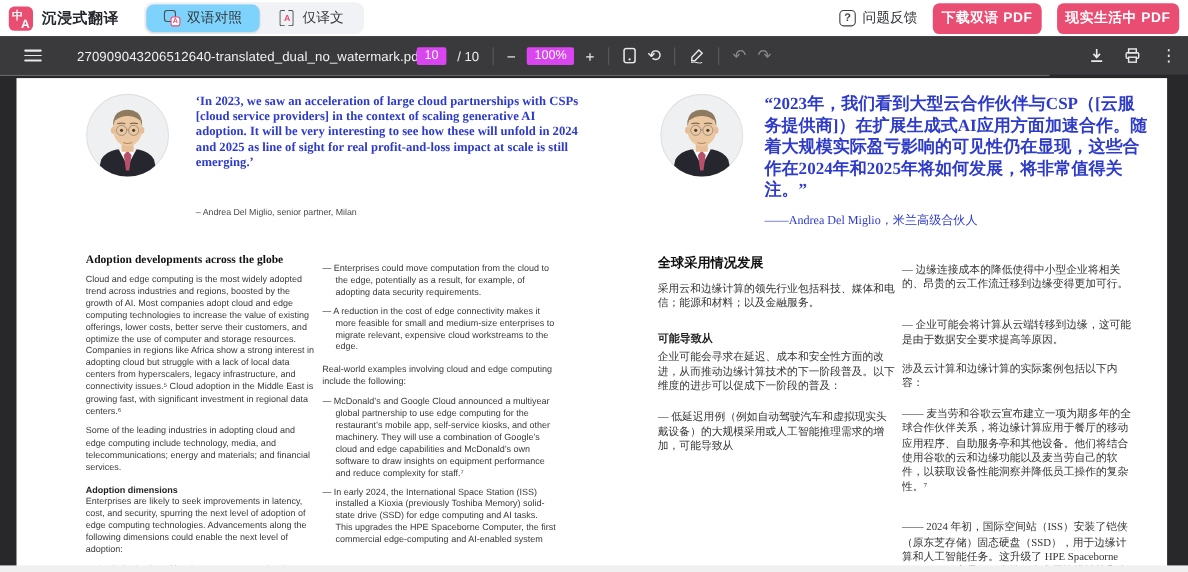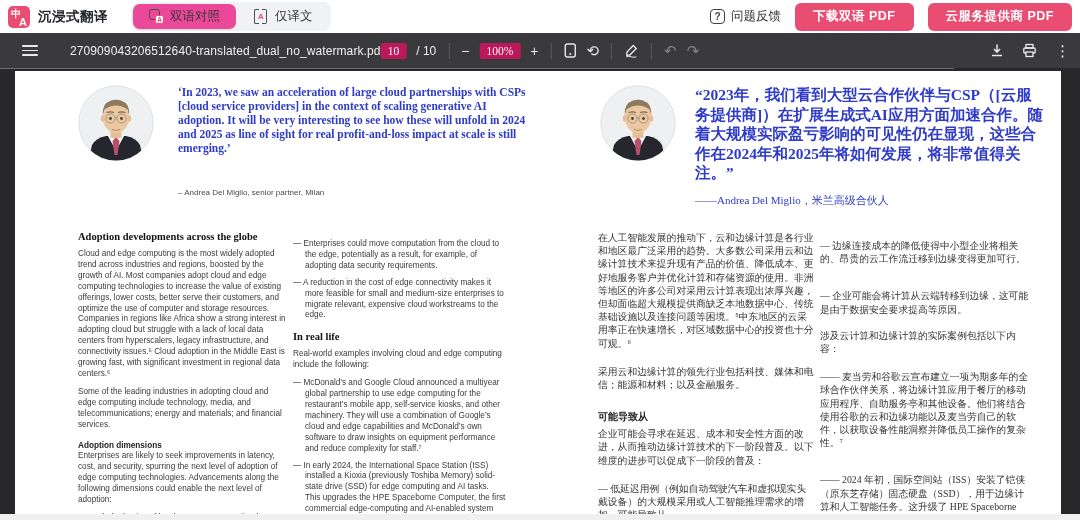--- a/index.html
+++ b/index.html
@@ -13,54 +13,54 @@
   .logo{ width:22px; height:22px; border-radius:5px; background:var(--accent);
     position:relative; }
   .logo .lc1{ position:absolute; left:3px; top:1px; color:#fff; font-size:10px; font-weight:bold; }
   .logo .lc2{ position:absolute; right:3px; bottom:0px; color:#fff; font-size:11px; font-weight:bold; }
   .brand-name{ font-size:13.5px; font-weight:700; color:#23262b; letter-spacing:.5px; }
 
   .tabs{ position:absolute; left:131px; top:2px; height:29px; display:flex;
     background:#f1f2f5; border-radius:8px; padding:2px; gap:2px; }
   .tab{ display:flex; align-items:center; gap:6px; padding:0 16px; border-radius:7px;
     font-size:12.5px; color:#33363c; cursor:pointer; }
-  .tab.active{ background:#ec4899; box-shadow:0 1px 2px rgba(0,0,0,.12); }
+  .tab.active{ background:#7dd3fc; box-shadow:0 1px 2px rgba(0,0,0,.12); }
   .tico{ position:relative; width:15px; height:15px; display:inline-block; }
   .tico .sq{ position:absolute; left:0; top:0; width:11px; height:11px;
     border:1.3px solid #4a4d54; border-radius:3px; }
   .tico .badge{ position:absolute; right:0; bottom:0; width:9px; height:9px;
     background:#fff; border:1.3px solid var(--accent); border-radius:2.5px;
     color:var(--accent); font-size:6.5px; font-weight:bold; line-height:7px; text-align:center; }
   .tico .brk{ position:absolute; left:0; top:0; width:13px; height:13px; }
   .tico .brk:before, .tico .brk:after{ content:""; position:absolute; top:0; width:4px; height:13px;
     border:1.4px solid #4a4d54; }
   .tico .brk:before{ left:0; border-right:none; border-radius:2px 0 0 2px; }
   .tico .brk:after{ right:0; border-left:none; border-radius:0 2px 2px 0; }
   .tico .mid{ position:absolute; left:3px; top:2.5px; width:8px; text-align:center;
     color:var(--accent); font-size:8px; font-weight:bold; }
 
   .header-right{ position:absolute; right:8px; top:0; height:33px; display:flex;
     align-items:center; gap:14px; }
   .feedback{ display:flex; align-items:center; gap:6px; font-size:12.5px; color:#2e3136; cursor:pointer; }
   .q-ico{ width:15px; height:15px; border:1.4px solid #3c3f45; border-radius:4px;
     font-size:10px; color:#3c3f45; text-align:center; line-height:13px; font-weight:bold; }
   .pink-btn{ height:28px; border:none; border-radius:6px; background:var(--accent);
-    color:#fff; font-size:12.5px; font-weight:700; padding:0 18px; cursor:pointer;
+    color:#fff; font-size:12.5px; font-weight:700; padding:0 8px; cursor:pointer;
     font-family:"Liberation Sans",sans-serif; letter-spacing:.5px; }
 
   
   .pdf-toolbar{ position:absolute; left:0; top:33px; width:1080px; height:35px;
     background:#3a3a3d; display:flex; align-items:center; color:#ededee; }
   .hamb{ width:16px; height:11px; margin-left:22px; display:flex; flex-direction:column;
     justify-content:space-between; cursor:pointer; }
   .hamb span{ height:1.6px; background:#e8e8ea; border-radius:1px; }
   .fname{ margin-left:32px; font-size:12px; color:#f0f0f1; letter-spacing:.1px; }
   .tb-center{ position:absolute; left:50%; transform:translateX(-50%); display:flex;
     align-items:center; gap:10px; font-size:12px; }
-  .tb-box{ background:#be185d; border-radius:2px; padding:2px 7px; font-size:11.5px; color:#fafafa;font-family:Liberation Serif, serif; }
+  .tb-box{ background:#d946ef; border-radius:2px; padding:2px 7px; font-size:11.5px; color:#fafafa; }
   .tb-sep{ width:1px; height:16px; background:#5b5b5e; margin:0 2px; }
   .tb-btn{ cursor:pointer; color:#e9e9ea; font-size:14px; line-height:14px; display:flex; align-items:center; }
   .tb-btn.dim{ color:#85858a; }
   .tb-btn svg{ display:block; }
   .tb-right{ position:absolute; right:10px; display:flex; align-items:center; gap:18px; }
   .glyph{ font-size:15px; }
 
   
   .viewer{ position:absolute; left:0; top:68px; width:954px; height:452px;
     background:#28282b; border-top:1px solid #6d6d70; }
@@ -161,21 +161,21 @@
       <span>仅译文</span>
     </div>
   </div>
 
   <div class="header-right">
     <div class="feedback">
       <span class="q-ico">?</span>
       <span>问题反馈</span>
     </div>
     <button class="pink-btn">下载双语 PDF</button>
-    <button class="pink-btn">云服务提供商 PDF</button>
+    <button class="pink-btn">现实生活中 PDF</button>
   </div>
 </div>
 
 <div class="pdf-toolbar">
   <div class="hamb">
       <span></span>
       <span></span>
       <span></span>
     </div>
   <span class="fname">270909043206512640-translated_dual_no_watermark.pdf</span>
@@ -240,34 +240,33 @@
       <p class="en-p">Some of the leading industries in adopting cloud and edge computing include technology, media, and telecommunications; energy and materials; and financial services.</p>
       <div class="en-sub">Adoption dimensions</div>
       <p class="en-p">Enterprises are likely to seek improvements in latency, cost, and security, spurring the next level of adoption of edge computing technologies. Advancements along the following dimensions could enable the next level of adoption:</p>
       <div class="en-b">—  Scaled adoption of low-latency use cases (such as self-driving cars and virtual reality headsets) or an increase</div>
     </div>
 
     <div class="col col-en2">
       <div class="en-b">—  Enterprises could move computation from the cloud to the edge, potentially as a result, for example, of adopting data security requirements.</div>
       <div class="en-b">—  A reduction in the cost of edge connectivity makes it more feasible for small and medium-size enterprises to migrate relevant, expensive cloud workstreams to the edge.</div>
       <div class="gap-s"></div>
-      <div class="en-h">In real life</div>
       <p class="en-p">Real-world examples involving cloud and edge computing include the following:</p>
       <div class="en-b">—  McDonald’s and Google Cloud announced a multiyear global partnership to use edge computing for the restaurant’s mobile app, self-service kiosks, and other machinery. They will use a combination of Google’s cloud and edge capabilities and McDonald’s own software to draw insights on equipment performance and reduce complexity for staff.⁷</div>
       <div class="en-b">—  In early 2024, the International Space Station (ISS) installed a Kioxia (previously Toshiba Memory) solid-state drive (SSD) for edge computing and AI tasks. This upgrades the HPE Spaceborne Computer, the first commercial edge-computing and AI-enabled system</div>
     </div>
 
     <svg class="avatar" style="left:585px; top:14px">
         <use href="#avatar"></use>
       </svg>
     <div class="quote-zh">“2023年，我们看到大型云合作伙伴与CSP（[云服务提供商]）在扩展生成式AI应用方面加速合作。随着大规模实际盈亏影响的可见性仍在显现，这些合作在2024年和2025年将如何发展，将非常值得关注。”</div>
     <div class="attr-zh">——Andrea Del Miglio，米兰高级合伙人</div>
 
     <div class="col col-zh1">
-      <p class="zh-p">在人工智能发展的推动下，云和边缘计算是各行业和地区最广泛采用的趋势。大多数公司采用云和边缘计算技术来提升现有产品的价值、降低成本、更好地服务客户并优化计算和存储资源的使用。非洲等地区的许多公司对采用云计算表现出浓厚兴趣，但却面临超大规模提供商缺乏本地数据中心、传统基础设施以及连接问题等困境。⁵中东地区的云采用率正在快速增长，对区域数据中心的投资也十分可观。⁶</p>
+      <div class="zh-h">全球采用情况发展</div>
       <p class="zh-p" style="margin-bottom:19px">采用云和边缘计算的领先行业包括科技、媒体和电信；能源和材料；以及金融服务。</p>
       <div class="zh-sub">可能导致从</div>
       <p class="zh-p">企业可能会寻求在延迟、成本和安全性方面的改进，从而推动边缘计算技术的下一阶段普及。以下维度的进步可以促成下一阶段的普及：</p>
       <div class="zh-b">— 低延迟用例（例如自动驾驶汽车和虚拟现实头戴设备）的大规模采用或人工智能推理需求的增加，可能导致从</div>
     </div>
 
     <div class="col col-zh2">
       <div class="zh-b big-gap">— 边缘连接成本的降低使得中小型企业将相关的、昂贵的云工作流迁移到边缘变得更加可行。</div>
       <div class="zh-b">— 企业可能会将计算从云端转移到边缘，这可能是由于数据安全要求提高等原因。</div>
       <p class="zh-p">涉及云计算和边缘计算的实际案例包括以下内容：</p>

